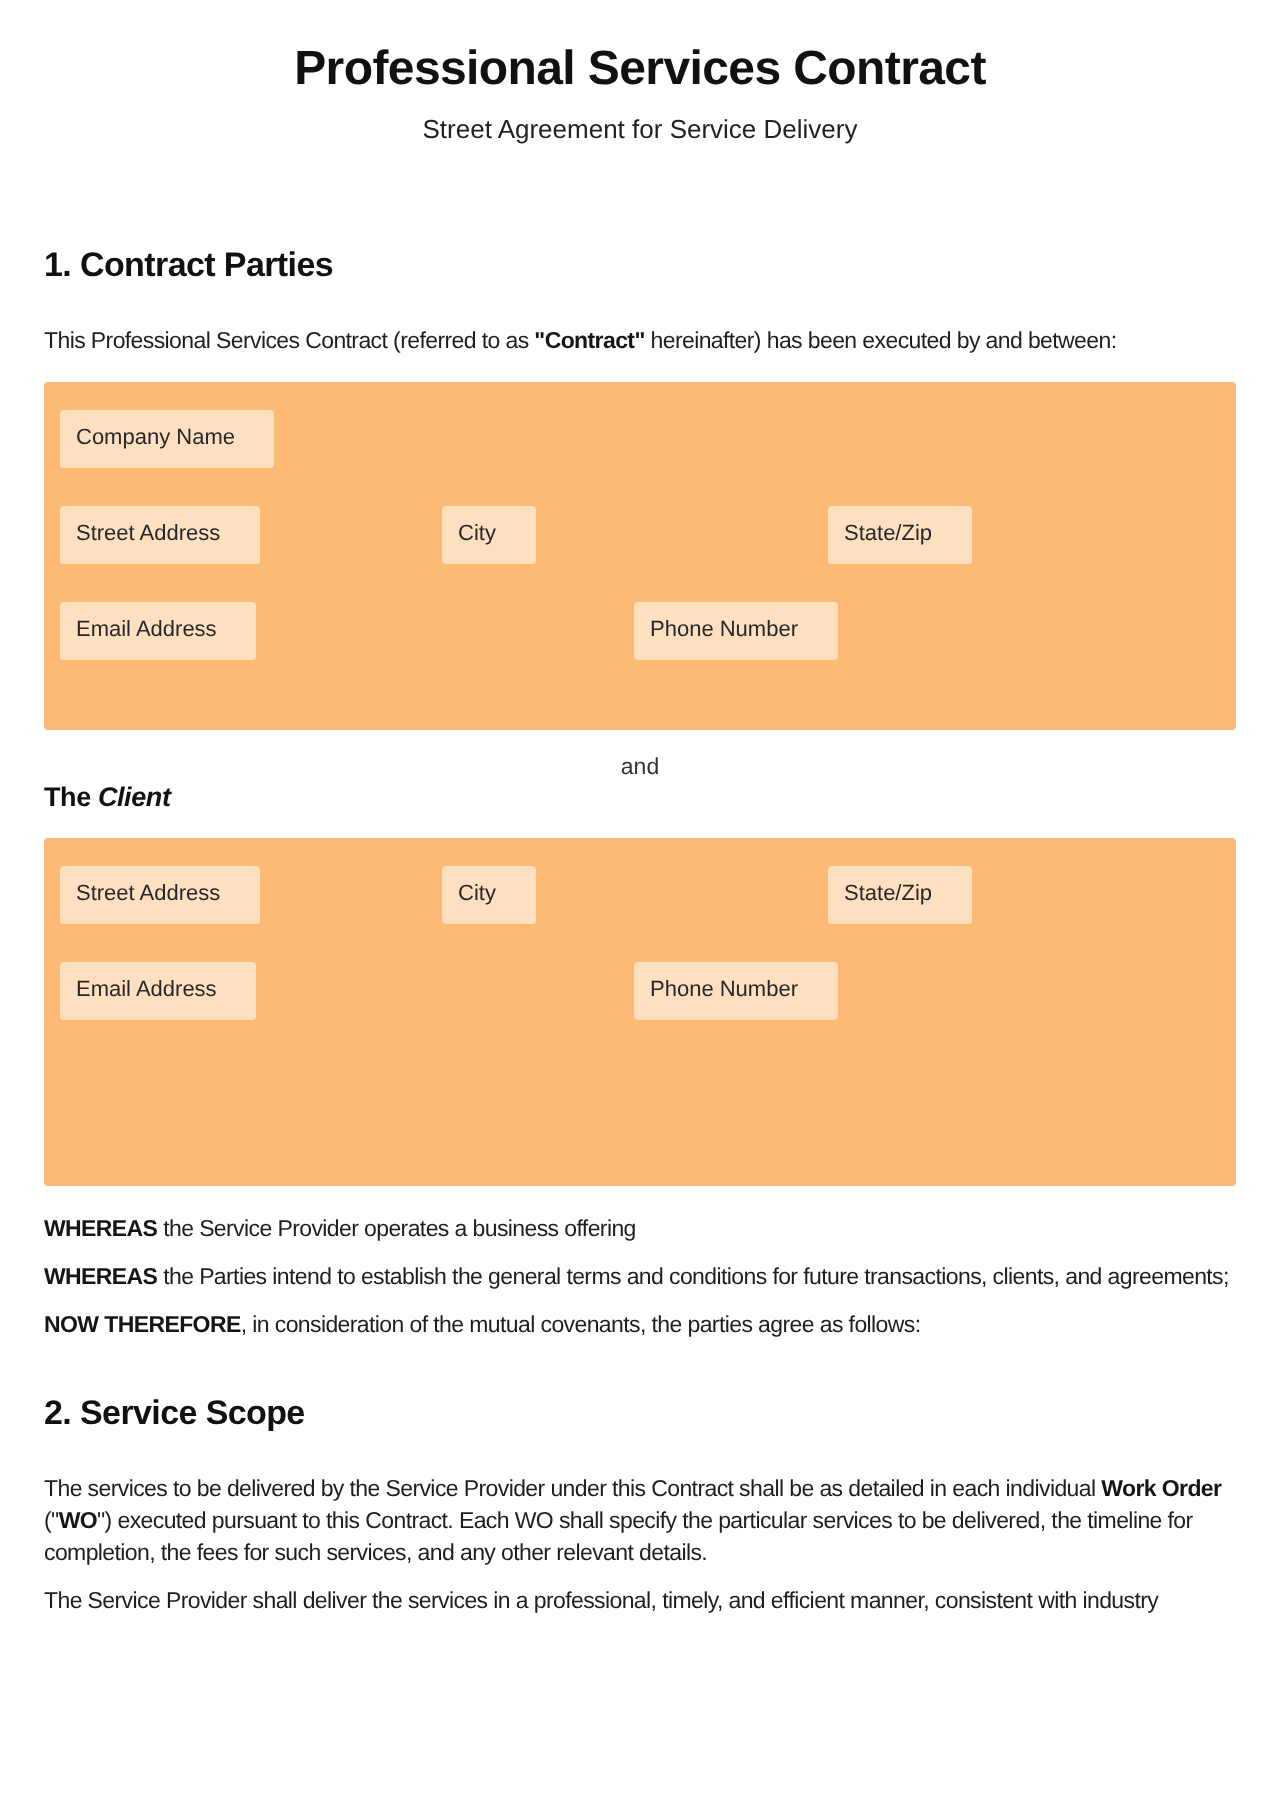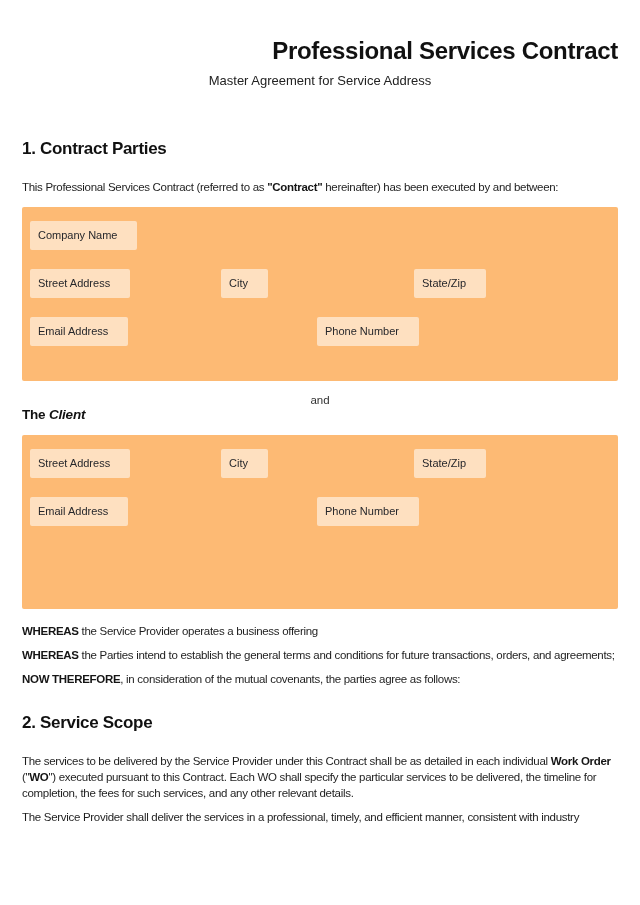--- a/index.html
+++ b/index.html
@@ -2,21 +2,21 @@
 <html><head>
 <meta charset="utf-8">
 <style>
   html,body { margin:0; padding:0; background:#ffffff; }
   body { font-family:"Liberation Sans","DejaVu Sans",sans-serif; color:#1e1e1e; }
   .page {
     position:relative; width:640px; height:905px; overflow:hidden;
     background:#ffffff; padding:0 22px; box-sizing:border-box;
   }
   .doc-title {
-    margin:0; padding-top:36px; text-align:right;
+    margin:0; padding-top:20px; text-align:center;
     font-size:24px; line-height:29px; font-weight:700; color:#111;
     letter-spacing:-0.3px;
   }
   .doc-subtitle {
     margin:8px 0 0; text-align:center; font-size:13px; line-height:15px; color:#222;
   }
   .h2 {
     margin:0; font-size:17px; line-height:21px; font-weight:700; color:#111;
     letter-spacing:-0.3px;
   }
@@ -56,21 +56,21 @@
   .scope-p { margin-top:20px; line-height:16px; }
   .scope-p2 { margin-top:8px; }
   strong { font-weight:700; color:#151515; }
 </style>
 </head>
 <body>
 
 <div class="page">
 
   <h1 class="doc-title">Professional Services Contract</h1>
-  <div class="doc-subtitle">Master Agreement for Service Address</div>
+  <div class="doc-subtitle">Street Agreement for Service Delivery</div>
 
   <h2 class="h2 h2-first">1. Contract Parties</h2>
 
   <p class="body-p intro nowrap"><span>This Professional Services Contract (referred to as </span><strong>"Contract"</strong><span> hereinafter) has been executed by and between:</span></p>
 
 
   <div class="info-box">
     <div class="field-row">
       <div class="field">Company Name</div>
     </div>
@@ -96,21 +96,21 @@
       <div class="col-c"><span class="field">State/Zip</span></div>
     </div>
     <div class="field-row">
       <div class="col-d"><span class="field">Email Address</span></div>
       <div class="col-e"><span class="field">Phone Number</span></div>
     </div>
   </div>
 
   <p class="body-p legal legal-first nowrap"><strong>WHEREAS</strong><span> the Service Provider operates a business offering</span><br></p>
 
-  <p class="body-p legal nowrap"><strong>WHEREAS</strong><span> the Parties intend to establish the general terms and conditions for future transactions, orders, and agreements;</span></p>
+  <p class="body-p legal nowrap"><strong>WHEREAS</strong><span> the Parties intend to establish the general terms and conditions for future transactions, clients, and agreements;</span></p>
 
   <p class="body-p legal nowrap"><strong>NOW THEREFORE</strong><span>, in consideration of the mutual covenants, the parties agree as follows:</span></p>
 
   <h2 class="h2 h2-second">2. Service Scope</h2>
 
   <p class="body-p scope-p"><span class="nowrap"><span>The services to be delivered by the Service Provider under this Contract shall be as detailed in each individual </span><strong>Work Order</strong></span><br><span class="nowrap"><span>("</span><strong>WO</strong><span>") executed pursuant to this Contract. Each WO shall specify the particular services to be delivered, the timeline for</span></span><br><span>completion, the fees for such services, and any other relevant details.</span></p>
 
   <p class="body-p scope-p2 nowrap">The Service Provider shall deliver the services in a professional, timely, and efficient manner, consistent with industry</p>
 
 </div>

